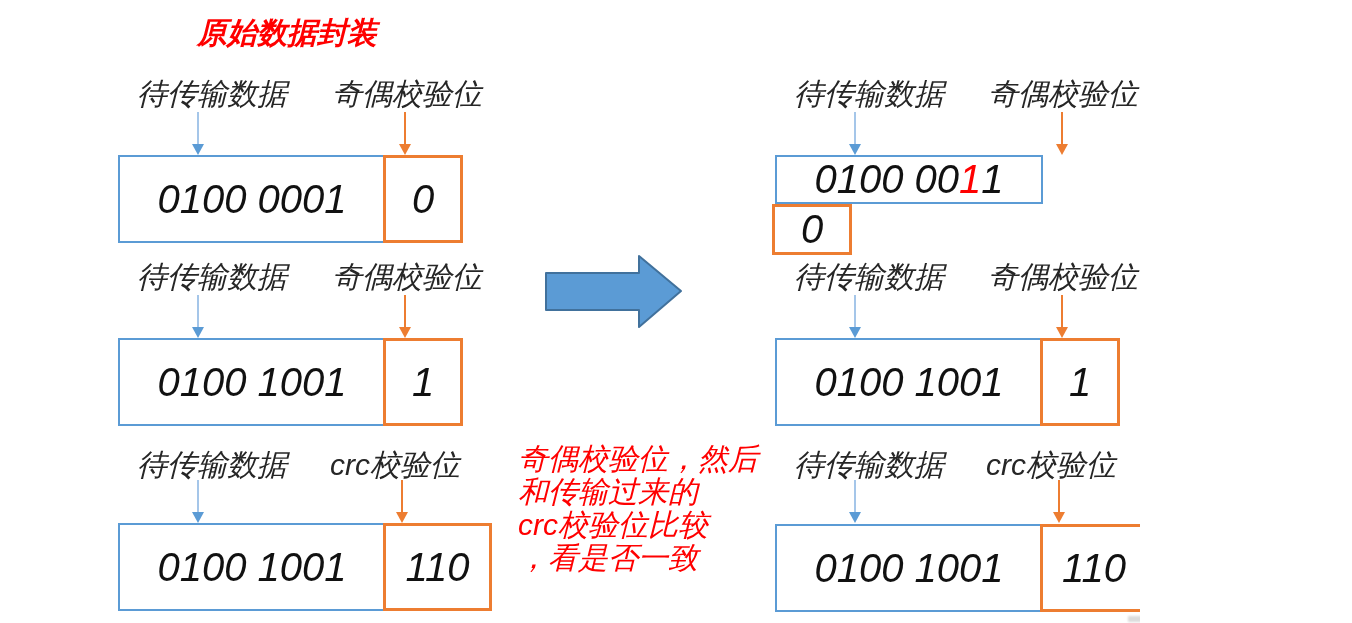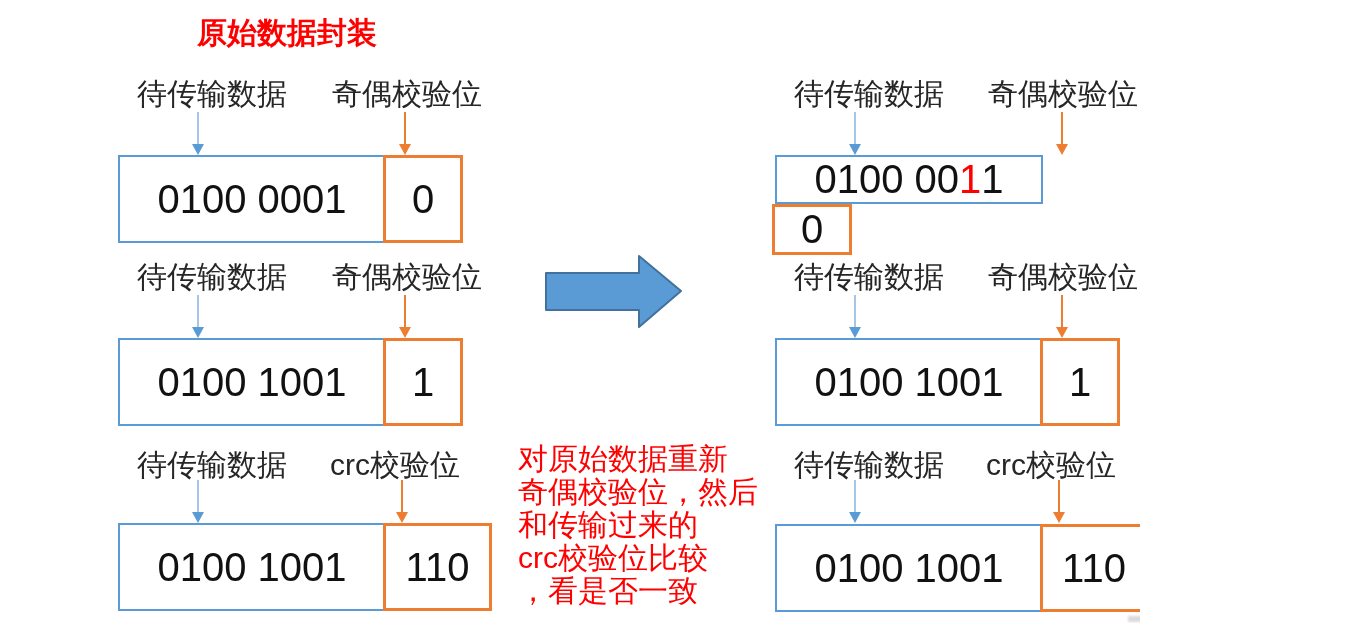--- a/index.html
+++ b/index.html
@@ -1,18 +1,18 @@
 <!DOCTYPE html>
 <html><head>
 <meta charset="utf-8">
 <style>
   html,body{margin:0;padding:0;background:#ffffff;}
   #canvas{
     position:relative;width:1140px;height:623px;background:#ffffff;
-    font-family:"Liberation Sans","DejaVu Sans",sans-serif;overflow:hidden;
+    font-family:"Liberation Sans","DejaVu Sans",sans-serif;overflow:hidden;font-style:italic;
   }
   .title{
     position:absolute;color:#ff0000;font-weight:700;font-size:30px;
     white-space:nowrap;letter-spacing:0px;
   }
   .lbl{
     position:absolute;color:#262626;font-size:30px;white-space:nowrap;line-height:32px;
   }
   .ptr{position:absolute;}
   .box{position:absolute;display:flex;height:88px;padding-left:25px;}
@@ -94,21 +94,20 @@
         <span class="hl"></span>
         <span></span>
     </div>
     <div class="cell check" style="width:109px;">110</div>
   </div>
 
   <svg class="bigarrow" style="left:544px;top:253px;" width="140" height="80">
     <polygon points="2,20 95,20 95,3 137,38 95,74 95,57 2,57" fill="#5b9bd5" stroke="#41719c" stroke-width="2" stroke-linejoin="round"></polygon>
   </svg>
   <div class="note" style="left:518px;top:442px;">
-    <span>对原始数据重新</span>
     <span>奇偶校验位，然后</span>
     <span>和传输过来的</span>
     <span>crc校验位比较</span>
     <span>，看是否一致</span>
   </div>
 
   <div class="lbl" style="left:794px;top:78px;">待传输数据</div>
   <div class="lbl" style="left:988px;top:78px;">奇偶校验位</div>
   <svg class="ptr" style="left:848px;top:112px;" width="14" height="44">
     <line x1="7" y1="0" x2="7" y2="33" stroke="#a5c6e9" stroke-width="2"></line>

